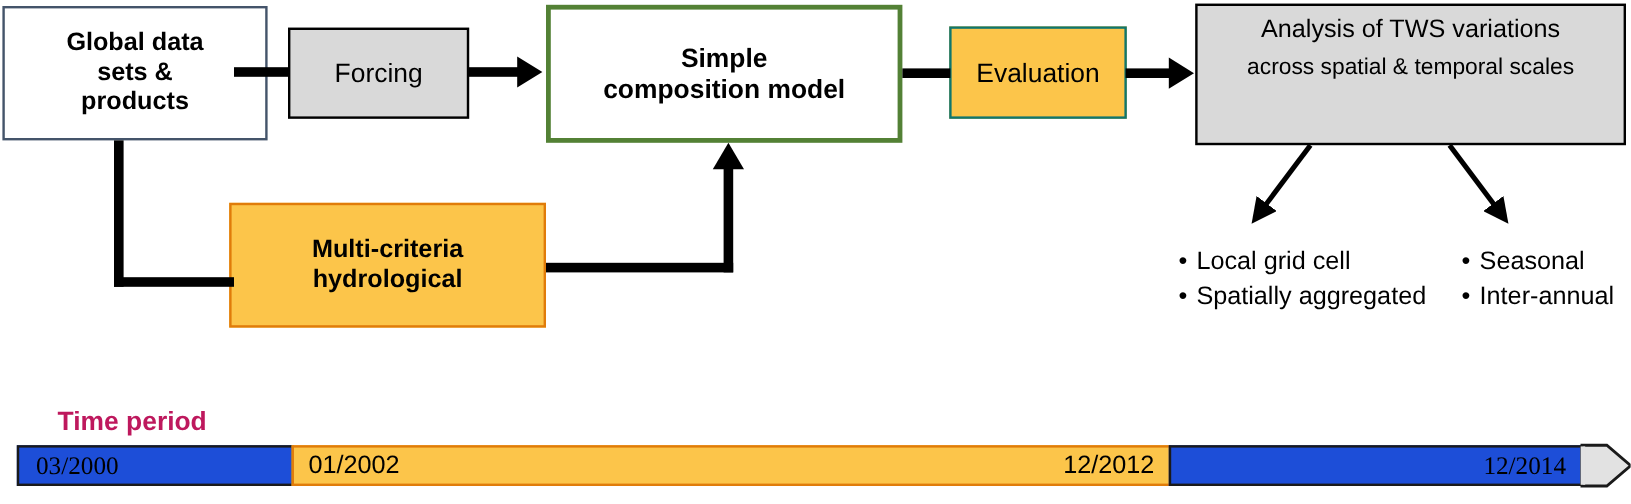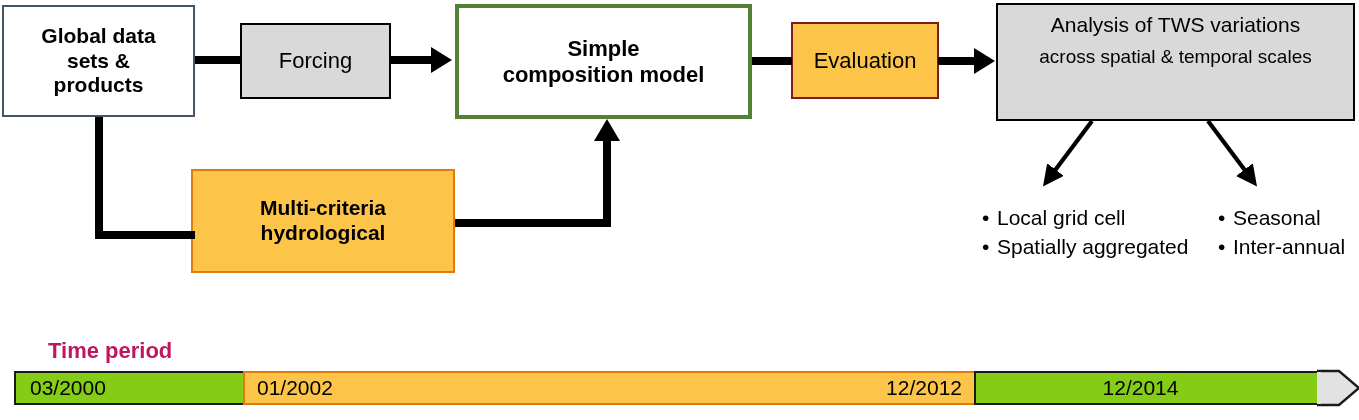--- a/index.html
+++ b/index.html
@@ -25,21 +25,21 @@
     flex-direction: column;
     align-items: center;
     justify-content: center;
     text-align: center;
     color: #000000;
     line-height: 1.18;
   }
 
   
   #box-global {
-    left: 2px; top: 5px; width: 193px; height: 112px;
+    left: 2px; top: 5px; width: 221px; height: 112px;
     border: 2px solid #44546a;
     background: #ffffff;
     font-size: 21px;
     font-weight: bold;
   }
 
   
   #box-forcing {
     left: 240px; top: 23px; width: 151px; height: 76px;
     border: 2px solid #000000;
@@ -54,21 +54,21 @@
     left: 455px; top: 4px; width: 297px; height: 115px;
     border: 4px solid #538135;
     background: #ffffff;
     font-size: 22px;
     font-weight: bold;
   }
 
   
   #box-evaluation {
     left: 791px; top: 22px; width: 148px; height: 77px;
-    border: 2px solid #7f1d1d;
+    border: 2px solid #0f766e;
     background: #fcc54a;
     font-size: 22px;
     font-weight: normal;
   }
 
   
   #box-analysis {
     left: 996px; top: 3px; width: 359px; height: 118px;
     border: 2px solid #000000;
     background: #d9d9d9;
@@ -147,24 +147,24 @@
   .tl-seg {
     position: absolute;
     top: 0;
     height: 34px;
     box-sizing: border-box;
     display: flex;
     align-items: center;
     color: #000000;
     font-size: 21px;
   }
-  .tl-gray  { background: #84cc16; border: 2px solid #1a1a1a; }
+  .tl-gray  { background: #1d4ed8; border: 2px solid #1a1a1a; font-family: Liberation Serif, serif; }
   .tl-yellow{ background: #fcc54a; border: 2px solid #e07c0a; }
   .tl-label-left  { justify-content: flex-start; padding-left: 14px; }
-  .tl-label-right { justify-content: center;  padding-right: 12px; }
+  .tl-label-right { justify-content: flex-end;  padding-right: 12px; }
 </style>
 </head>
 <body>
 
 <div id="canvas">
 
   <div class="box" id="box-global">
     <span>Global data</span>
     <span>sets &amp;</span>
     <span>products</span>

